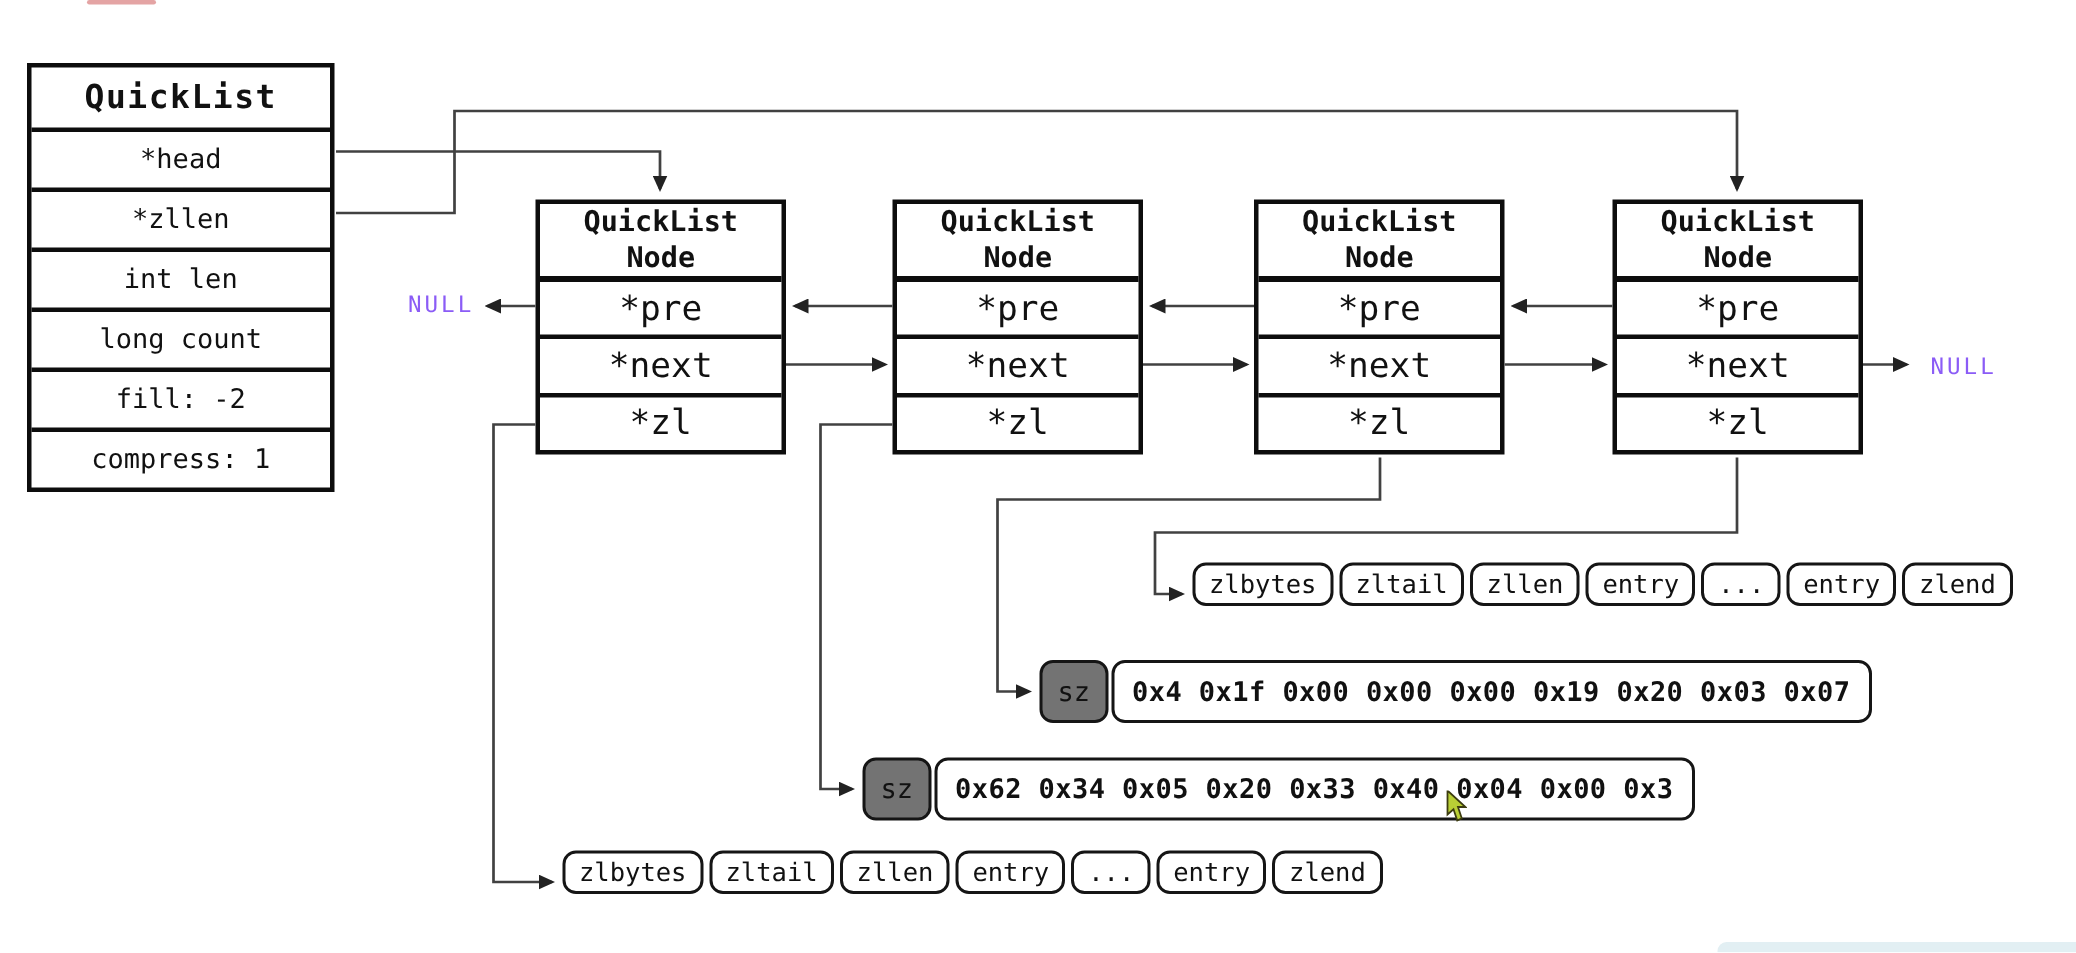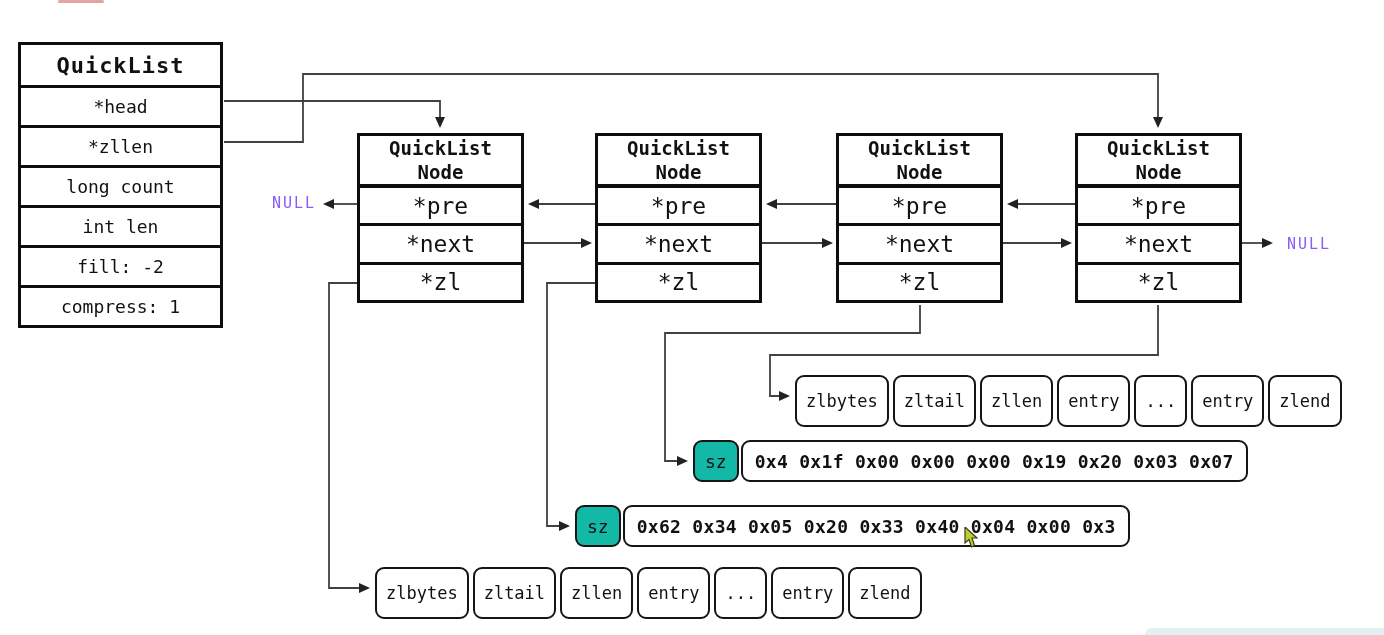--- a/index.html
+++ b/index.html
@@ -48,32 +48,32 @@
     position:absolute;font-size:15px;letter-spacing:2px;color:#8b5cf6;
   }
   .null-left{left:272px;top:194px;}
   .null-right{left:1287px;top:235px;}
 
   
   .zlrow{position:absolute;display:flex;gap:4px;}
   .zlrow-a{left:795px;top:375px;}
   .zlrow-d{left:375px;top:567px;}
   .cell{
-    height:52px;box-sizing:border-box;border:2.5px solid #151515;border-radius:9px;
+    height:29px;box-sizing:border-box;border:2.5px solid #151515;border-radius:9px;
     background:#fff;display:flex;align-items:center;justify-content:center;
     padding:0 9px;font-size:17px;white-space:pre;
   }
 
   
   .szrow{position:absolute;display:flex;gap:2px;}
   .szrow-b{left:693px;top:440px;}
   .szrow-c{left:575px;top:505px;}
   .szlabel{
     height:42px;box-sizing:border-box;border:2.5px solid #151515;border-radius:9px;
-    background:#14b8a6;display:flex;align-items:center;justify-content:center;
+    background:#737373;display:flex;align-items:center;justify-content:center;
     padding:0 10px;font-size:18px;
   }
   .bytes{
     height:42px;box-sizing:border-box;border:2.5px solid #151515;border-radius:9px;
     background:#fff;display:flex;align-items:center;justify-content:center;
     padding:0 12px;font-size:18px;letter-spacing:.3px;white-space:pre;font-weight:bold;
   }
 
   
   .cursor{position:absolute;left:962px;top:527px;width:16px;height:22px;}
@@ -112,22 +112,22 @@
     <path d="M357 283 H329 V588 H368" marker-end="url(#arr)"></path>
     <path d="M595 283 H547 V526 H568" marker-end="url(#arr)"></path>
     <path d="M920 305 V333 H665 V461 H686" marker-end="url(#arr)"></path>
     <path d="M1158 305 V355 H770 V396 H788" marker-end="url(#arr)"></path>
   </svg>
 
   <div class="qlbox">
     <div class="ql-title">QuickList</div>
     <div class="ql-row">*head</div>
     <div class="ql-row">*zllen</div>
+    <div class="ql-row">int len</div>
     <div class="ql-row">long count</div>
-    <div class="ql-row">int len</div>
     <div class="ql-row">fill: -2</div>
     <div class="ql-row">compress: 1</div>
   </div>
 
   <div class="node node-1">
     <div class="node-title">
       <span>QuickList</span>
       <span>Node</span>
     </div>
     <div class="node-row">*pre</div>

